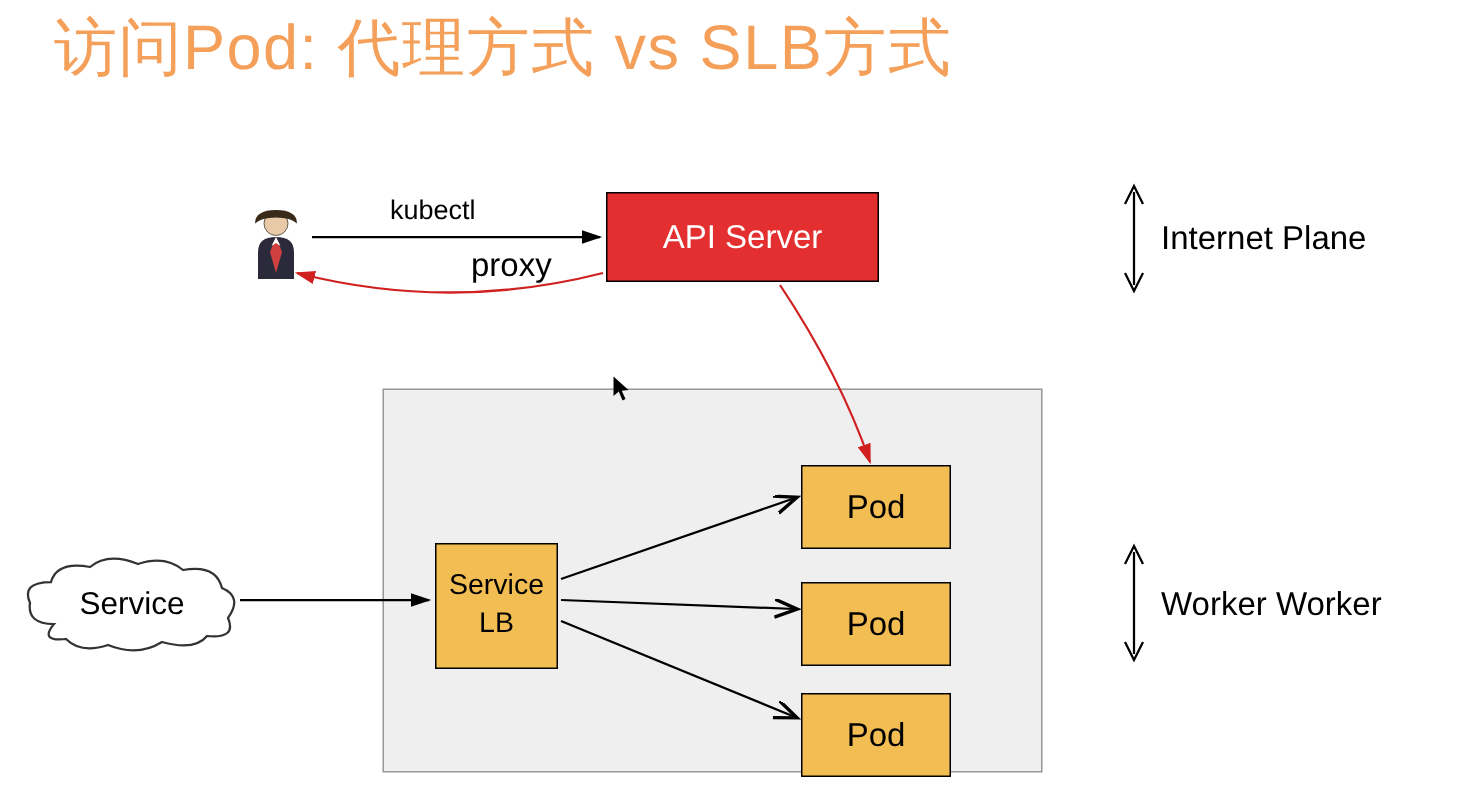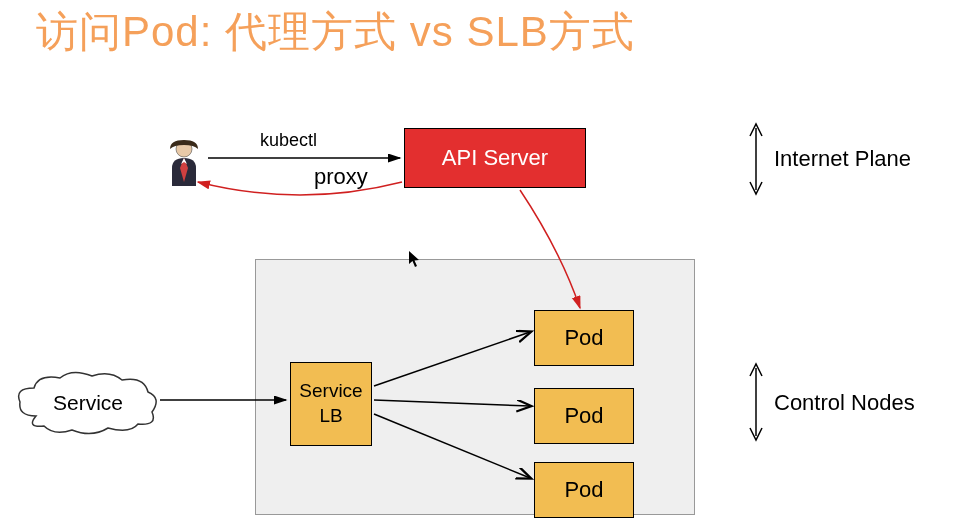--- a/index.html
+++ b/index.html
@@ -162,21 +162,21 @@
   </svg>
 </div>
 
 <div class="kubectl-label">kubectl</div>
 <div class="proxy-label">proxy</div>
 
 <div class="api-server">API Server</div>
 
 <div class="control-plane-label">Internet Plane</div>
 
-<div class="worker-nodes-label">Control Nodes</div>
+<div class="worker-nodes-label">Worker Worker</div>
 
 <div class="cluster-box"></div>
 
 <div class="service-lb">
   <span>Service</span>
   <span>LB</span>
 </div>
 
 <div class="pod pod1">Pod</div>
 <div class="pod pod2">Pod</div>

